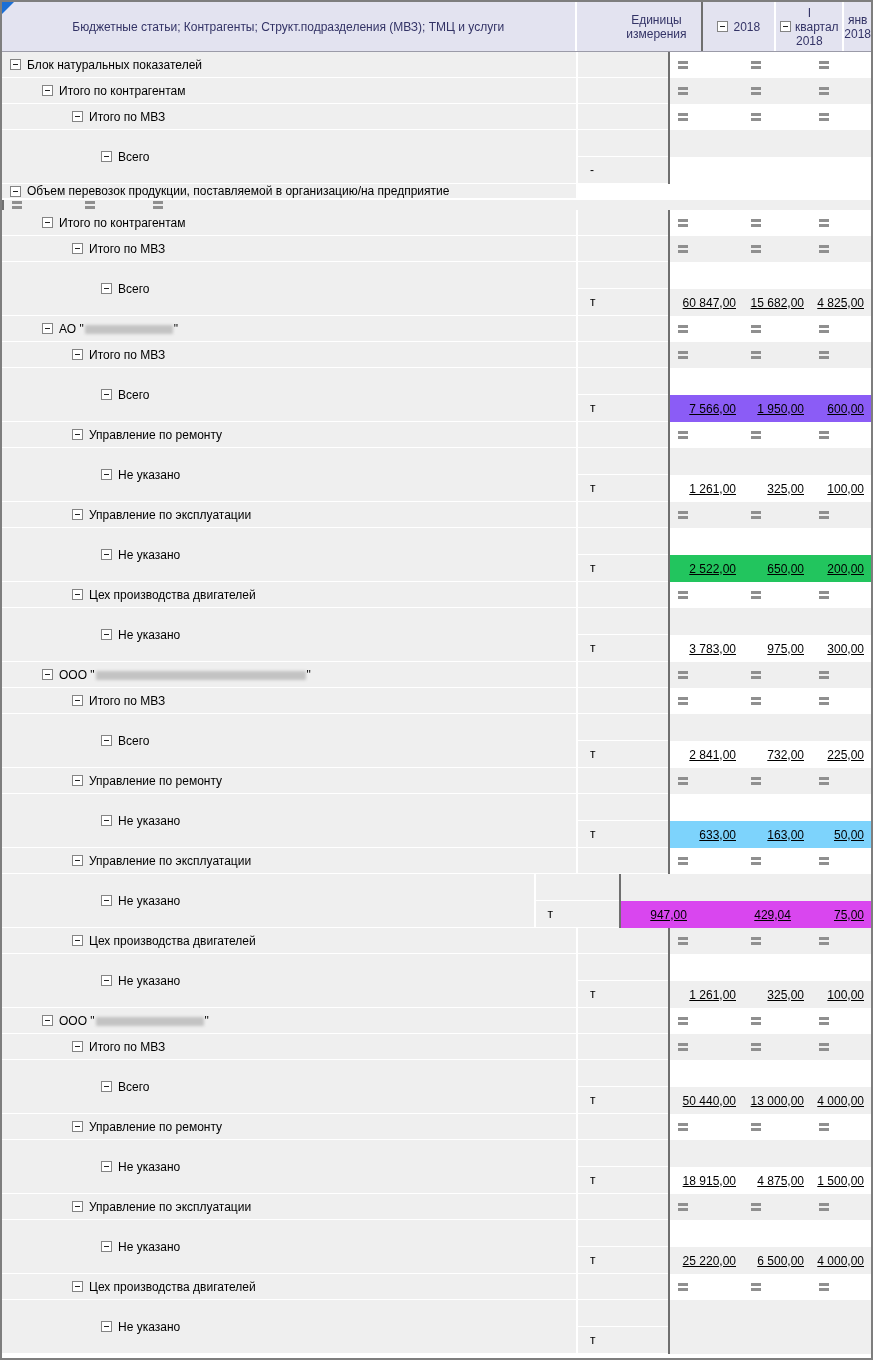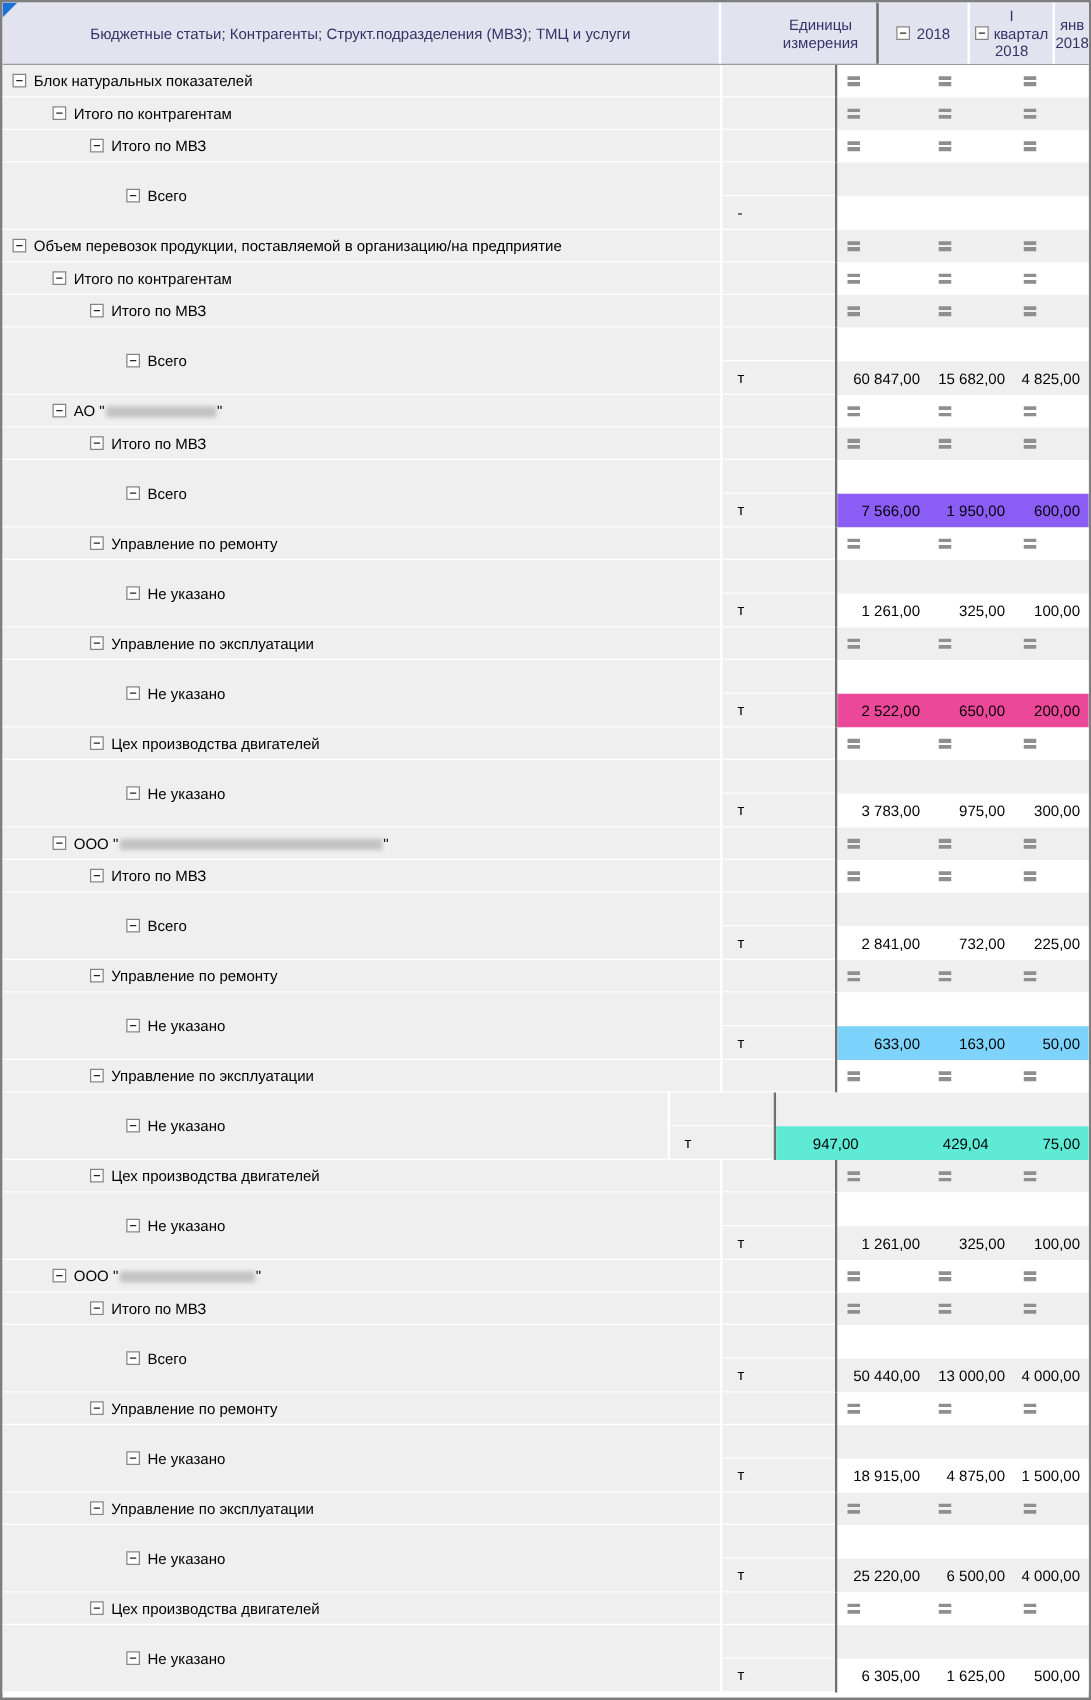--- a/index.html
+++ b/index.html
@@ -44,21 +44,21 @@
     width:90px; background:#EFEFEF; border-bottom:1px solid #FFFFFF;
     font-size:12px; color:#000000;
   }
   .units-split { width:90px; display:flex; flex-direction:column; border-bottom:1px solid #FFFFFF; }
   .u-top { flex:1; background:#EFEFEF; border-bottom:1px solid #FFFFFF; }
   .u-bot { flex:1; background:#EFEFEF; display:flex; align-items:center; padding-left:12px; font-size:12px; }
   .data-wrap { flex:1; border-left:2px solid #6F6F6F; display:flex; flex-direction:column; }
   .strip { display:flex; flex:1; }
   .dcell { display:flex; align-items:center; font-size:12px; color:#000000; }
   .dc1 { width:73px; } .dc2 { width:68px; } .dc3 { flex:1; }
-  .dcell.val { justify-content:flex-end; padding-right:7px; }
+  .dcell.val { justify-content:flex-end; padding-right:7px;text-decoration:underline; }
   .drill {
     width:10px; height:8px; margin-left:8px;
     background:linear-gradient(#8F8F8F 0 3px, transparent 3px 5px, #8F8F8F 5px 8px);
   }
   .redact {
     display:inline-block; height:9px; background:#C3C3C3;
     border-radius:1px; filter:blur(1.5px); vertical-align:middle; margin:0 1px;
   }
 </style>
 </head>
@@ -171,21 +171,21 @@
         </div>
         <div class="data-wrap">
           <div class="strip" style="background: rgb(239, 239, 239);"></div>
           <div class="strip" style="background: rgb(255, 255, 255);">
             <div class="dcell val dc1"></div>
             <div class="dcell val dc2"></div>
             <div class="dcell val dc3"></div>
           </div>
         </div>
       </div>
-      <div class="row" style="height: 26px;">
+      <div class="row" style="height: 26px; flex-direction: column;">
         <div class="cell-hier">
           <span style="display: inline-block; width: 8px; flex: 0 0 8px;"></span>
           <span class="cbox"></span>
           <span class="lbl">Объем перевозок продукции, поставляемой в организацию/на предприятие</span>
         </div>
         <div class="cell-units"></div>
         <div class="data-wrap">
           <div class="strip" style="background: rgb(239, 239, 239);">
             <div class="dcell dc1">
               <span class="drill"></span>
@@ -387,21 +387,21 @@
           <span style="display: inline-block; width: 99px; flex: 0 0 99px;"></span>
           <span class="cbox"></span>
           <span class="lbl">Не указано</span>
         </div>
         <div class="units-split">
           <div class="u-top"></div>
           <div class="u-bot">т</div>
         </div>
         <div class="data-wrap">
           <div class="strip" style="background: rgb(255, 255, 255);"></div>
-          <div class="strip" style="background: #ec4899;">
+          <div class="strip" style="background: #22c55e;">
             <div class="dcell val dc1">2 522,00</div>
             <div class="dcell val dc2">650,00</div>
             <div class="dcell val dc3">200,00</div>
           </div>
         </div>
       </div>
       <div class="row" style="height: 26px;">
         <div class="cell-hier">
           <span style="display: inline-block; width: 70px; flex: 0 0 70px;"></span>
           <span class="cbox"></span>
@@ -568,21 +568,21 @@
           <span style="display: inline-block; width: 99px; flex: 0 0 99px;"></span>
           <span class="cbox"></span>
           <span class="lbl">Не указано</span>
         </div>
         <div class="units-split">
           <div class="u-top"></div>
           <div class="u-bot">т</div>
         </div>
         <div class="data-wrap">
           <div class="strip" style="background: rgb(239, 239, 239);"></div>
-          <div class="strip" style="background: #5eead4; gap: 36px;">
+          <div class="strip" style="background: #d946ef; gap: 36px;">
             <div class="dcell val dc1">947,00</div>
             <div class="dcell val dc2">429,04</div>
             <div class="dcell val dc3">75,00</div>
           </div>
         </div>
       </div>
       <div class="row" style="height: 26px;">
         <div class="cell-hier">
           <span style="display: inline-block; width: 70px; flex: 0 0 70px;"></span>
           <span class="cbox"></span>
@@ -789,21 +789,16 @@
           <span style="display: inline-block; width: 99px; flex: 0 0 99px;"></span>
           <span class="cbox"></span>
           <span class="lbl">Не указано</span>
         </div>
         <div class="units-split">
           <div class="u-top"></div>
           <div class="u-bot">т</div>
         </div>
         <div class="data-wrap">
           <div class="strip" style="background: rgb(239, 239, 239);"></div>
-          <div class="strip" style="background: rgb(255, 255, 255);">
-            <div class="dcell val dc1">6 305,00</div>
-            <div class="dcell val dc2">1 625,00</div>
-            <div class="dcell val dc3">500,00</div>
-          </div>
         </div>
       </div>
     </div>
 </div>
 
 </body></html>

